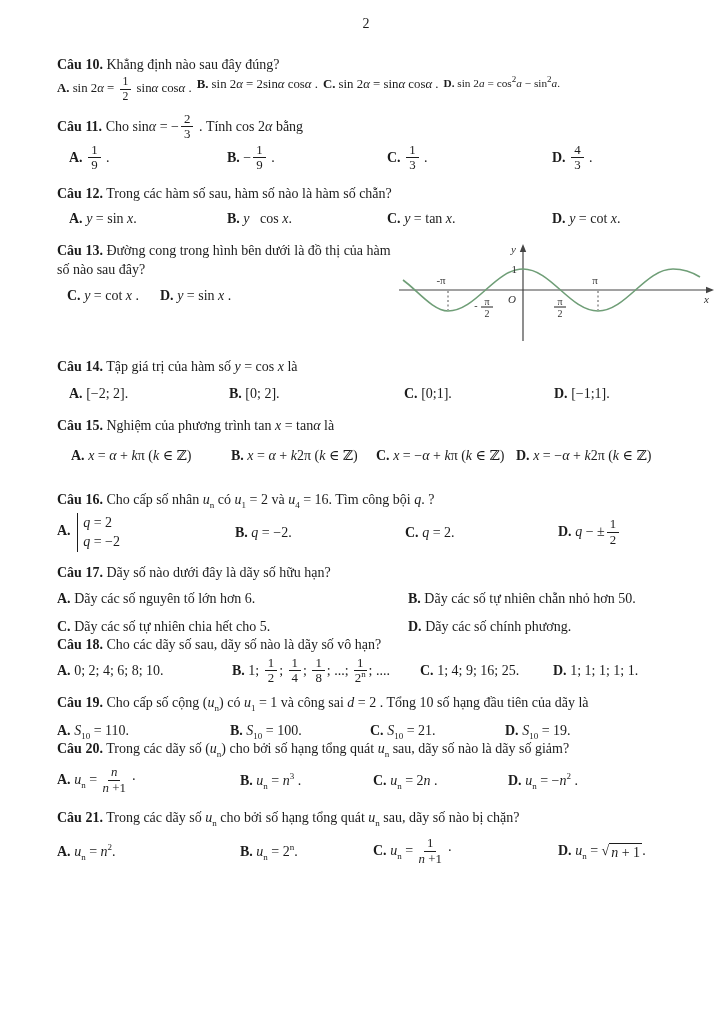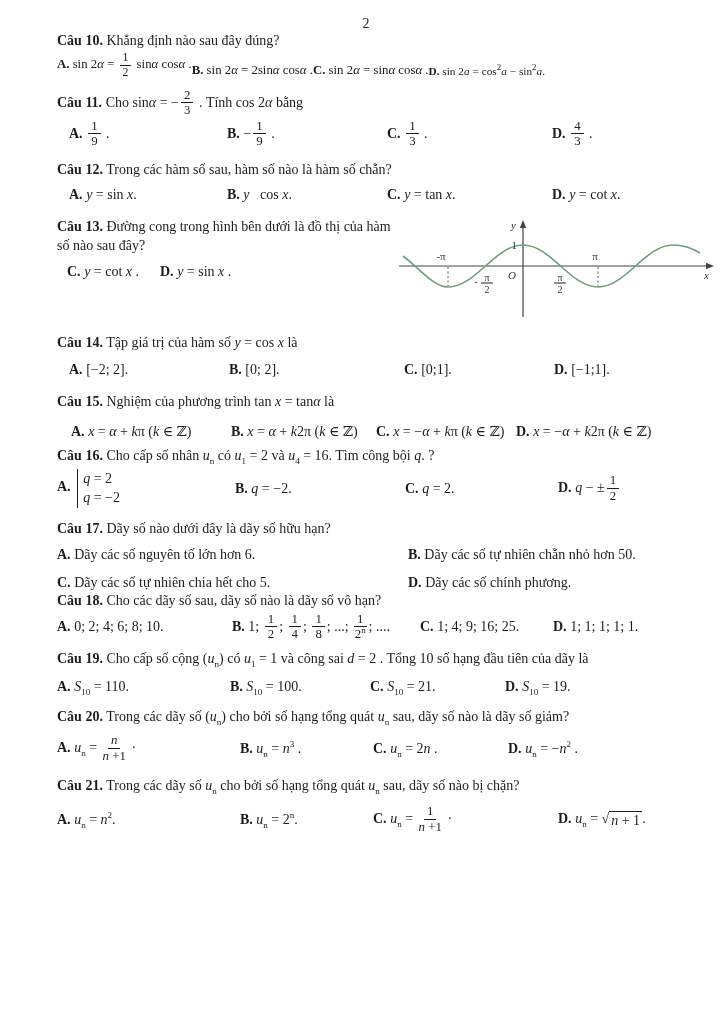--- a/index.html
+++ b/index.html
@@ -18,39 +18,39 @@
   .fn{border-bottom:1px solid #1c1c1c;padding:0 3px;}
   .fd{padding-top:1px;}
   .cases{display:inline-flex;flex-direction:column;align-items:flex-start;
          border-left:1.4px solid #1c1c1c;padding:1px 0 1px 5px;margin-left:3px;
          vertical-align:middle;line-height:1.3;}
   .sqrt{display:inline-flex;align-items:flex-start;}
   .rad{line-height:1.1;}
   .vinc{border-top:1.1px solid #1c1c1c;padding:0 2px;}
   .opts{display:grid;align-items:center;}
   .opt{white-space:nowrap;}
-  .opts-inline{display:flex;align-items:flex-end;font-size:12.8px;white-space:nowrap;}
+  .opts-inline{display:flex;gap:5px;align-items:flex-start;font-size:12.8px;white-space:nowrap;}
   .q13wrap{display:flex;align-items:flex-start;}
   .q13left{flex:0 0 338px;}
   .fig{flex:1;margin-top:-4px;}
   svg text{font-family:"Liberation Serif","DejaVu Serif",serif;font-size:11px;fill:#333;}
   svg text.itl{font-style:italic;}
   svg text.fr{font-size:10px;}
   .ax{stroke:#444;stroke-width:1.2;}
   .axf{fill:#444;}
   .dash{stroke:#555;stroke-width:1;stroke-dasharray:2 2.5;}
 </style>
 </head>
 <body>
 
 <div class="page">
 
   <div class="pageno">2</div>
 
-  <div class="q" style="">
+  <div class="q" style="margin-top:24px">
     <div class="stem"><span class="bd">Câu 10.</span><span class="rm"> Khẳng định nào sau đây đúng?</span></div>
     <div class="opts-inline" style="margin-top:2px">
       <span class="opt"><span class="bd">A. </span><span class="rm">sin 2</span><span class="it">α</span><span class="rm"> = </span><span class="frac">
             <span class="fn"><span class="rm">1</span></span>
             <span class="fd"><span class="rm">2</span></span>
           </span><span class="rm"> sin</span><span class="it">α</span><span class="rm"> cos</span><span class="it">α</span><span class="rm"> .</span></span>
       <span class="opt"><span class="bd">B. </span><span class="rm">sin 2</span><span class="it">α</span><span class="rm"> = 2sin</span><span class="it">α</span><span class="rm"> cos</span><span class="it">α</span><span class="rm"> .</span></span>
       <span class="opt"><span class="bd">C. </span><span class="rm">sin 2</span><span class="it">α</span><span class="rm"> = sin</span><span class="it">α</span><span class="rm"> cos</span><span class="it">α</span><span class="rm"> .</span></span>
       <span class="opt" style="font-size:11.3px"><span class="bd">D. </span><span class="rm">sin 2</span><span class="it">a</span><span class="rm"> = cos</span><sup>2</sup><span class="it">a</span><span class="rm"> − sin</span><sup>2</sup><span class="it">a</span><span class="rm">.</span></span>
     </div>
@@ -138,21 +138,21 @@
   <div class="q" style="margin-top:14px">
     <div class="stem"><span class="bd">Câu 15.</span><span class="rm"> Nghiệm của phương trình  tan </span><span class="it">x</span><span class="rm"> = tan</span><span class="it">α</span><span class="rm">  là</span></div>
     <div class="opts" style="margin-top:12px;grid-template-columns:160px 145px 140px auto;padding-left:14px">
       <span class="opt"><span class="bd">A. </span><span class="it">x</span><span class="rm"> = </span><span class="it">α</span><span class="rm"> + </span><span class="it">k</span><span class="rm">π (</span><span class="it">k</span><span class="rm"> ∈ ℤ)</span></span>
       <span class="opt"><span class="bd">B. </span><span class="it">x</span><span class="rm"> = </span><span class="it">α</span><span class="rm"> + </span><span class="it">k</span><span class="rm">2π (</span><span class="it">k</span><span class="rm"> ∈ ℤ)</span></span>
       <span class="opt"><span class="bd">C. </span><span class="it">x</span><span class="rm"> = −</span><span class="it">α</span><span class="rm"> + </span><span class="it">k</span><span class="rm">π (</span><span class="it">k</span><span class="rm"> ∈ ℤ)</span></span>
       <span class="opt"><span class="bd">D. </span><span class="it">x</span><span class="rm"> = −</span><span class="it">α</span><span class="rm"> + </span><span class="it">k</span><span class="rm">2π (</span><span class="it">k</span><span class="rm"> ∈ ℤ)</span></span>
     </div>
   </div>
 
-  <div class="q" style="margin-top:6px">
+  <div class="q" style="margin-top:26px">
     <div class="stem"><span class="bd">Câu 16.</span><span class="rm">  Cho cấp số nhân  </span><span class="it">u</span><sub>n</sub><span class="rm">  có </span><span class="it">u</span><sub>1</sub><span class="rm"> = 2  và </span><span class="it">u</span><sub>4</sub><span class="rm"> = 16.  Tìm công bội  </span><span class="it">q</span><span class="rm">. ?</span></div>
     <div class="opts" style="margin-top:4px;grid-template-columns:178px 170px 153px auto">
       <span class="opt"><span class="bd">A. </span><span class="cases">
             <span class="crow"><span class="it">q</span><span class="rm"> = 2</span></span>
             <span class="crow"><span class="it">q</span><span class="rm"> = −2</span></span>
           </span></span>
       <span class="opt"><span class="bd">B. </span><span class="it">q</span><span class="rm"> = −2.</span></span>
       <span class="opt"><span class="bd">C. </span><span class="it">q</span><span class="rm"> = 2.</span></span>
       <span class="opt"><span class="bd">D. </span><span class="it">q</span><span class="rm"> − ±</span><span class="frac">
             <span class="fn"><span class="rm">1</span></span>
@@ -198,21 +198,21 @@
   <div class="q" style="margin-top:8px">
     <div class="stem"><span class="bd">Câu 19.</span><span class="rm"> Cho cấp số cộng (</span><span class="it">u</span><sub>n</sub><span class="rm">) có </span><span class="it">u</span><sub>1</sub><span class="rm"> = 1 và công sai </span><span class="it">d</span><span class="rm"> = 2 . Tổng 10 số hạng đầu tiên của dãy là</span></div>
     <div class="opts" style="margin-top:10px;grid-template-columns:173px 140px 135px auto">
       <span class="opt"><span class="bd">A. </span><span class="it">S</span><sub>10</sub><span class="rm"> = 110.</span></span>
       <span class="opt"><span class="bd">B. </span><span class="it">S</span><sub>10</sub><span class="rm"> = 100.</span></span>
       <span class="opt"><span class="bd">C. </span><span class="it">S</span><sub>10</sub><span class="rm"> = 21.</span></span>
       <span class="opt"><span class="bd">D. </span><span class="it">S</span><sub>10</sub><span class="rm"> = 19.</span></span>
     </div>
   </div>
 
-  <div class="q" style="margin-top:12px">
+  <div class="q" style="">
     <div class="stem"><span class="bd">Câu 20.</span><span class="rm"> Trong các dãy số (</span><span class="it">u</span><sub>n</sub><span class="rm">) cho bởi số hạng tổng quát </span><span class="it">u</span><sub>n</sub><span class="rm"> sau, dãy số nào là dãy số giảm?</span></div>
     <div class="opts" style="margin-top:8px;grid-template-columns:183px 133px 135px auto">
       <span class="opt"><span class="bd">A. </span><span class="it">u</span><sub>n</sub><span class="rm"> = </span><span class="frac">
             <span class="fn"><span class="it">n</span></span>
             <span class="fd"><span class="it">n</span><span class="rm"> +1</span></span>
           </span><span class="rm"> ·</span></span>
       <span class="opt"><span class="bd">B. </span><span class="it">u</span><sub>n</sub><span class="rm"> = </span><span class="it">n</span><sup>3</sup><span class="rm"> .</span></span>
       <span class="opt"><span class="bd">C. </span><span class="it">u</span><sub>n</sub><span class="rm"> = 2</span><span class="it">n</span><span class="rm"> .</span></span>
       <span class="opt"><span class="bd">D. </span><span class="it">u</span><sub>n</sub><span class="rm"> = −</span><span class="it">n</span><sup>2</sup><span class="rm"> .</span></span>
     </div>

